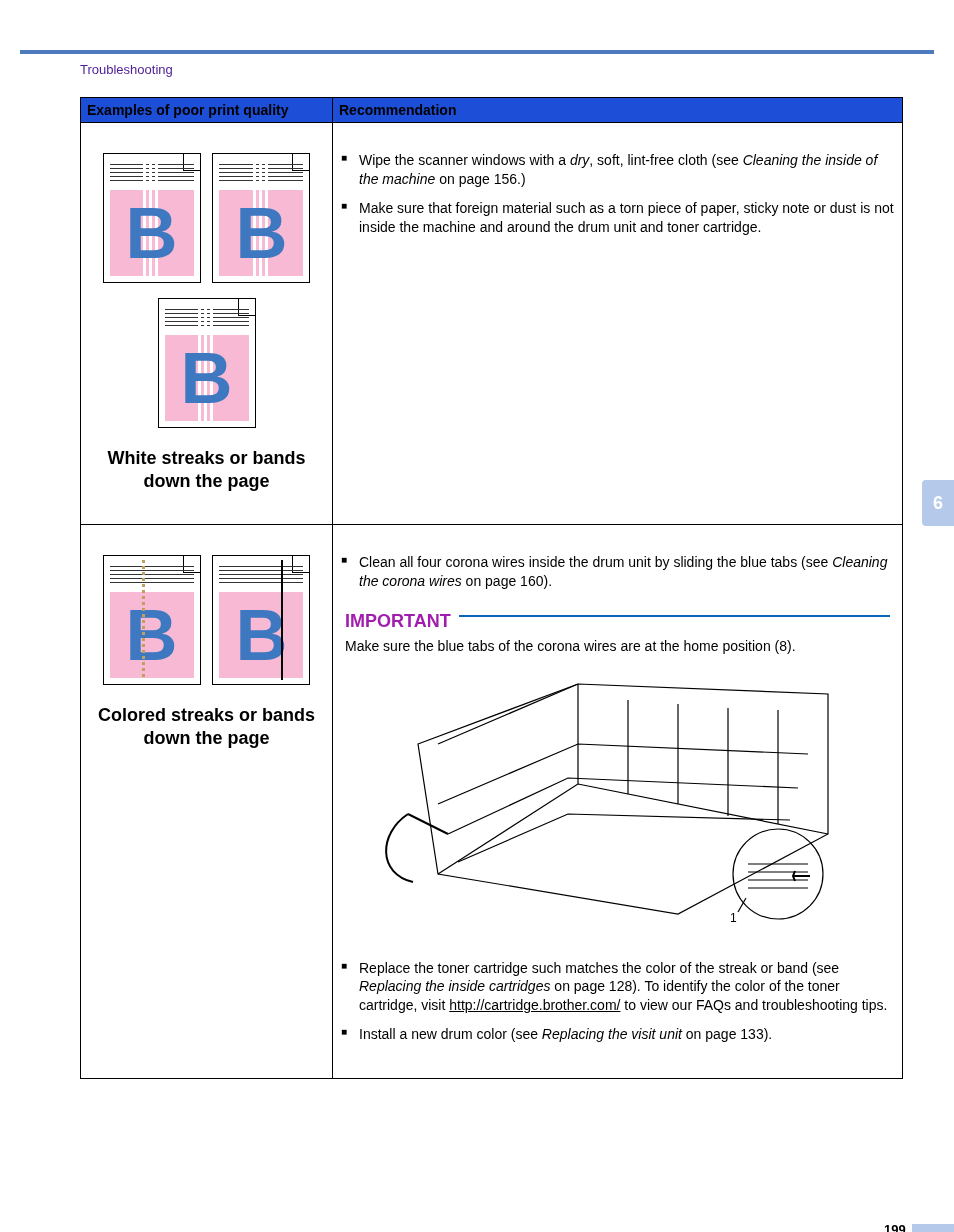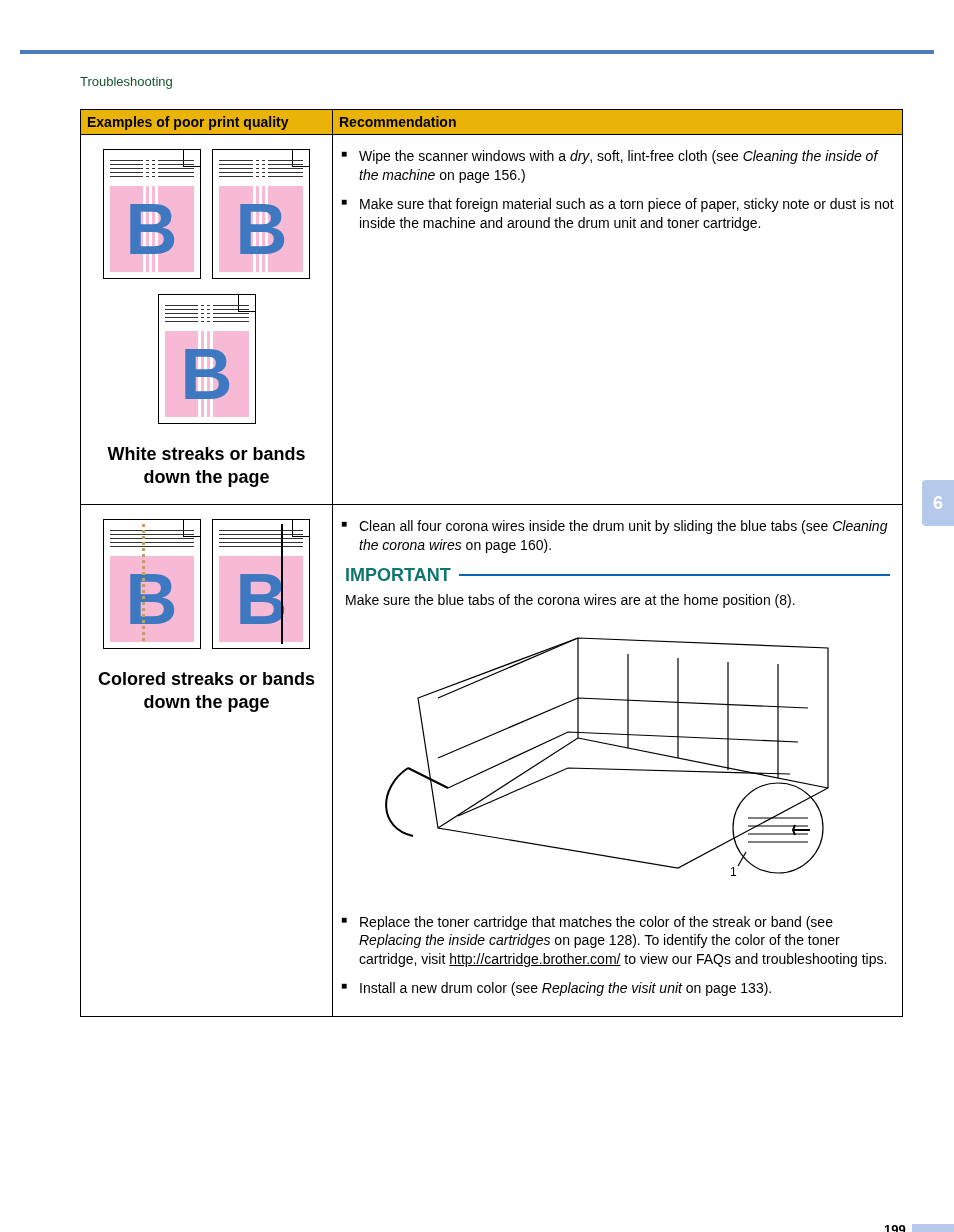--- a/index.html
+++ b/index.html
@@ -9,41 +9,41 @@
     color: #000;
     background: #fff;
     width: 954px;
   }
   .top-rule {
     height: 4px;
     background: #4d7bbd;
     margin: 50px 20px 0 20px;
   }
   .header-title {
-    margin: 20px 0 20px 80px;
+    margin: 8px 0 20px 80px;
     font-size: 13px;
-    color: #14532d;
+    color: #4c1d95;
   }
   .main-table {
     border-collapse: collapse;
     width: 822px;
     margin-left: 80px;
     table-layout: fixed;
   }
   .main-table th {
     border: 1px solid #000;
     padding: 4px 6px;
     text-align: left;
     font-weight: bold;
     font-size: 14px;
-    background: #eab308;
+    background: #1d4ed8;
   }
   .main-table td {
     border: 1px solid #000;
-    padding: 8px 8px;
+    padding: 24px 8px;
     vertical-align: top;
     font-size: 14px;
   }
   .col-left { width: 252px; }
   .col-right { width: 570px; }
   .bullet-list {
     list-style: none;
     padding: 0;
     margin: 0;
   }
@@ -143,23 +143,24 @@
     margin: 10px 4px 12px 4px;
   }
   .important-head {
     display: flex;
     align-items: center;
     margin-bottom: 6px;
   }
   .important-head .lbl {
     font-weight: bold;
     font-size: 18px;
-    color: #0f766e;
+    color: #a21caf;
     padding-right: 8px;
     white-space: nowrap;
+    margin-top: 10px;
   }
   .important-head .line {
     flex: 1;
     height: 2px;
     background: #0a66b8;
   }
   .important-text {
     margin: 4px 0 10px 0;
   }
   .printer-figure {
@@ -305,21 +306,21 @@
                 <path d="M370 200 L430 200 M370 208 L430 208 M370 216 L430 216 M370 224 L430 224"></path>
                 <path d="M432 212 L415 212 M417 207 L415 212 L417 217" stroke-width="2"></path>
                 <path d="M360 248 L368 234"></path>
               </g>
               <text x="352" y="258" font-size="12">1</text>
             </svg>
           </div>
         </div>
         <ul class="bullet-list">
           <li>
-            <span>Replace the toner cartridge that matches the color of the streak or band (see </span><span class="italic">Replacing the inside cartridges</span><span> on page 128). To identify the color of the toner cartridge, visit </span><span class="underline">http://cartridge.brother.com/</span><span> to view our FAQs and troubleshooting tips.</span>
+            <span>Replace the toner cartridge such matches the color of the streak or band (see </span><span class="italic">Replacing the inside cartridges</span><span> on page 128). To identify the color of the toner cartridge, visit </span><span class="underline">http://cartridge.brother.com/</span><span> to view our FAQs and troubleshooting tips.</span>
           </li>
           <li>
             <span>Install a new drum color (see </span><span class="italic">Replacing the visit unit</span><span> on page 133).</span>
           </li>
         </ul>
       </td>
     </tr>
   </tbody>
 </table>
 

